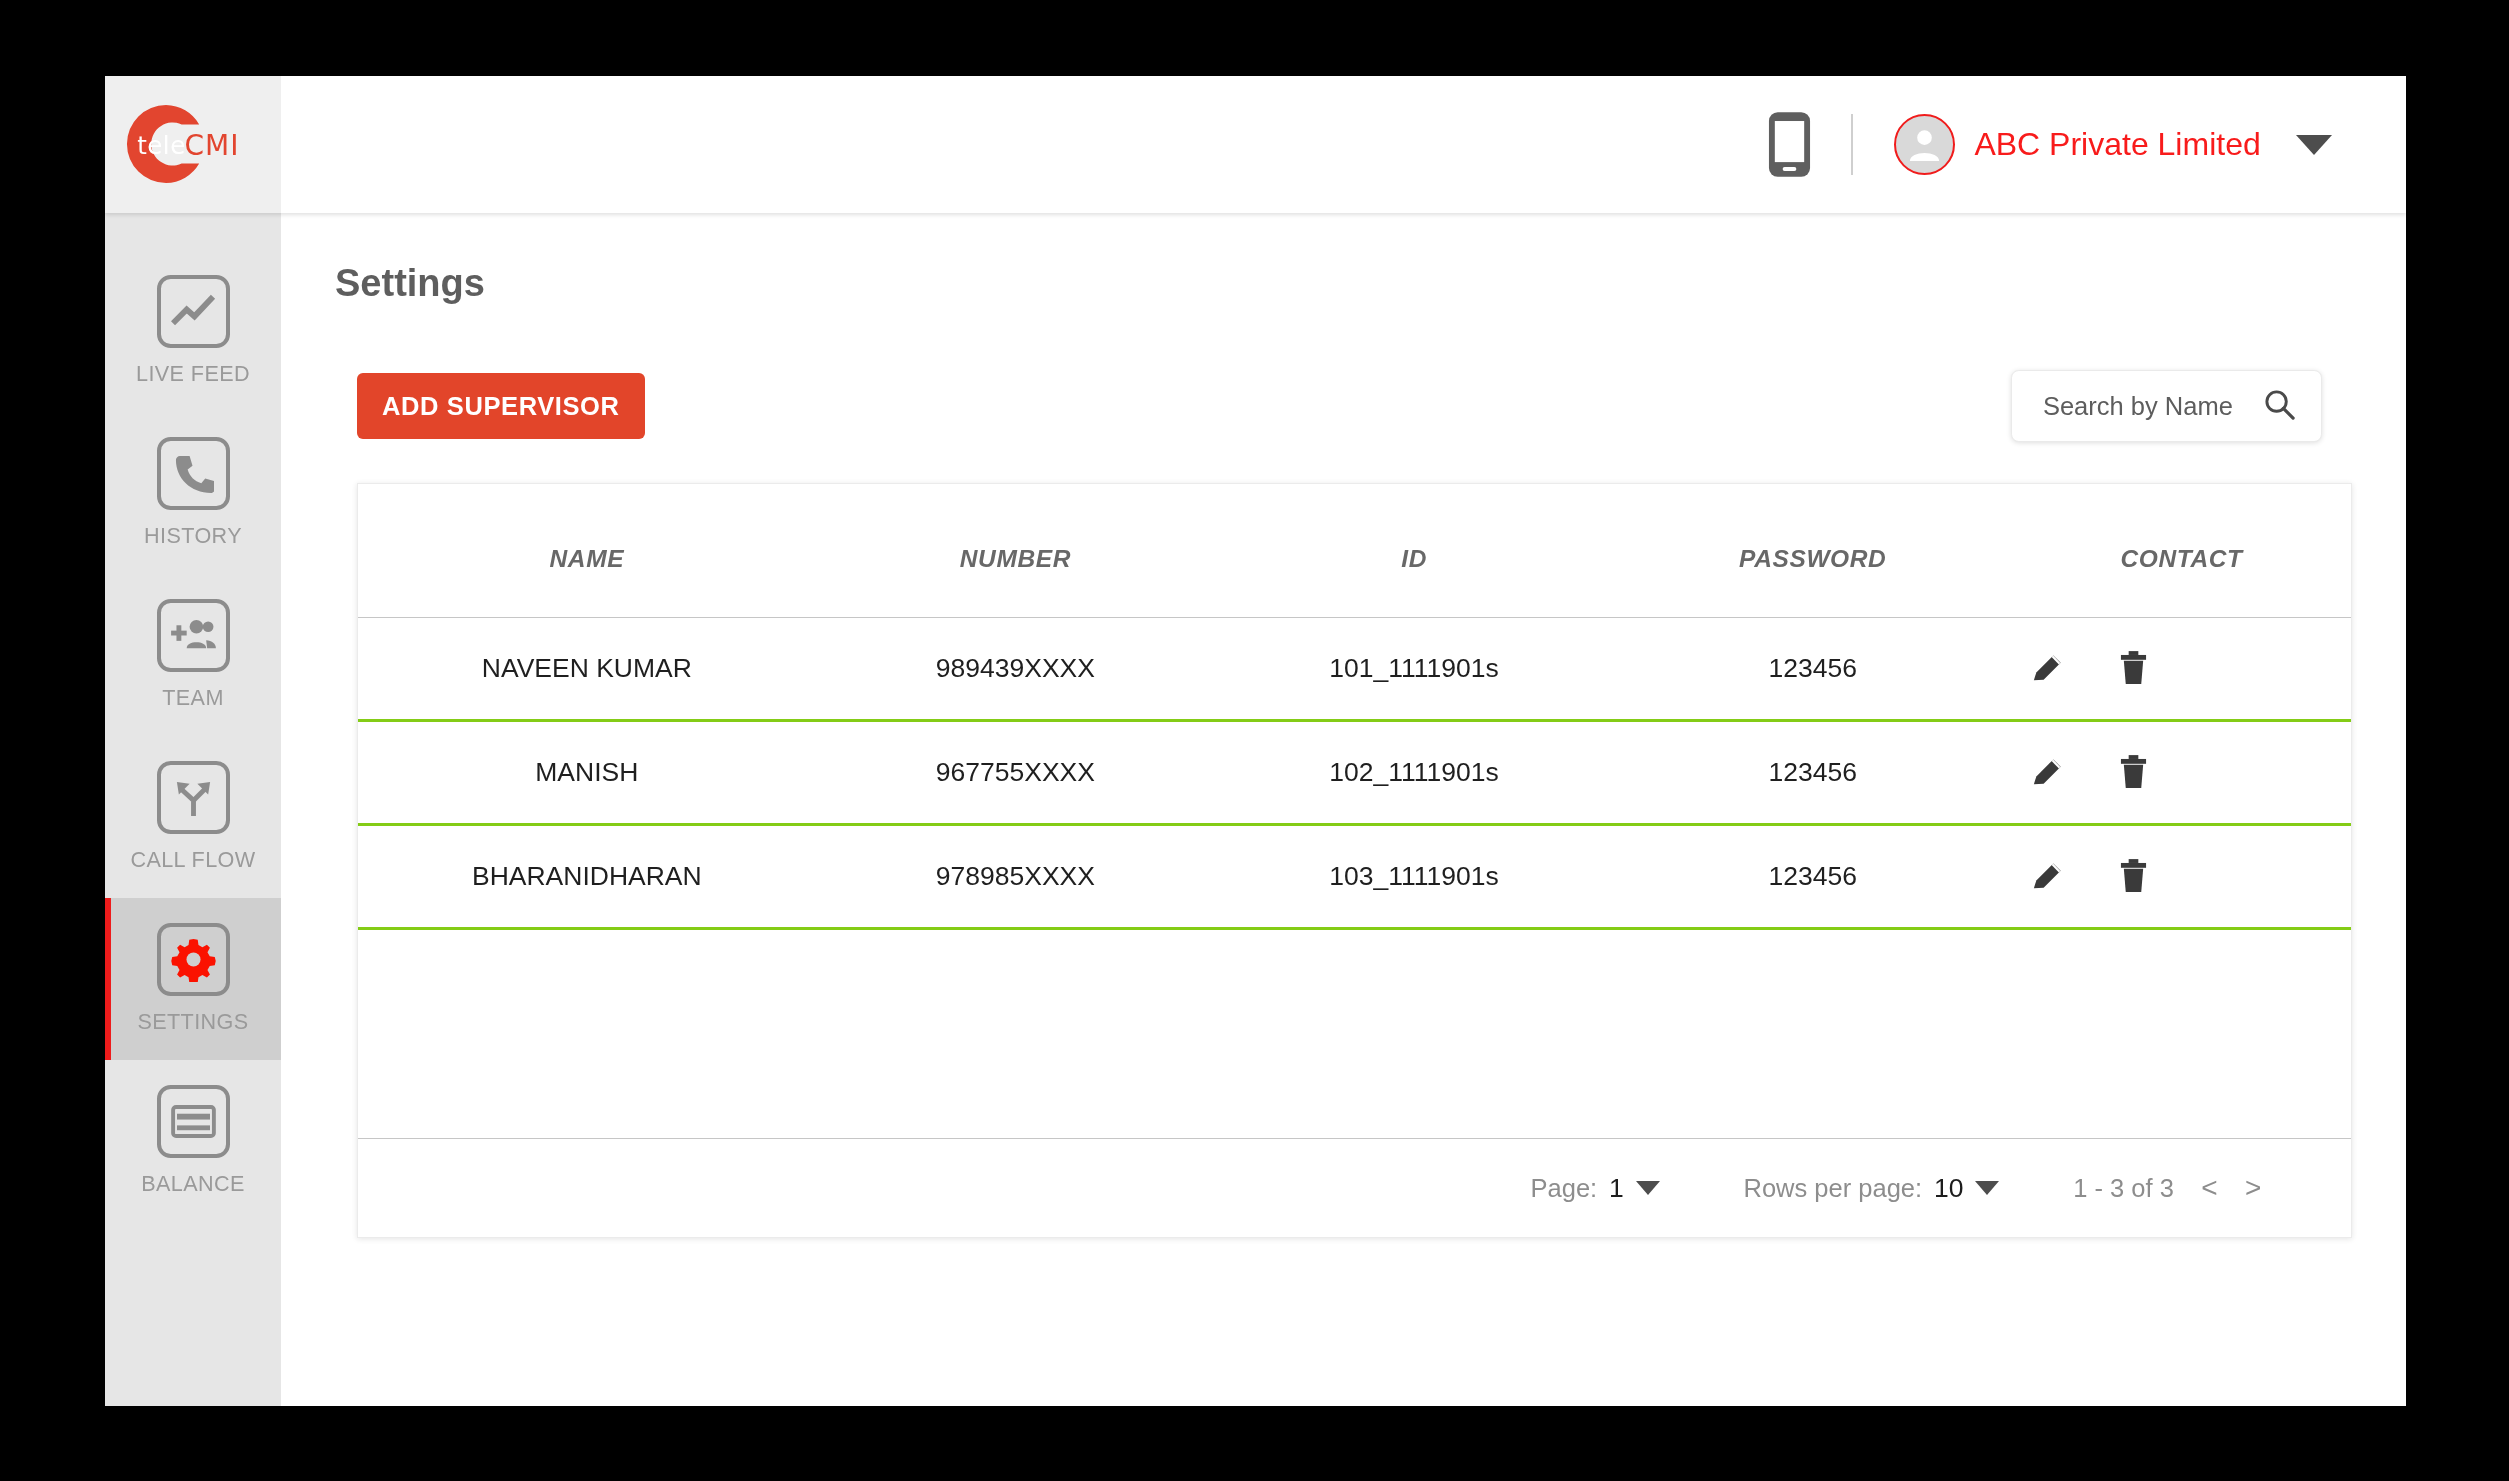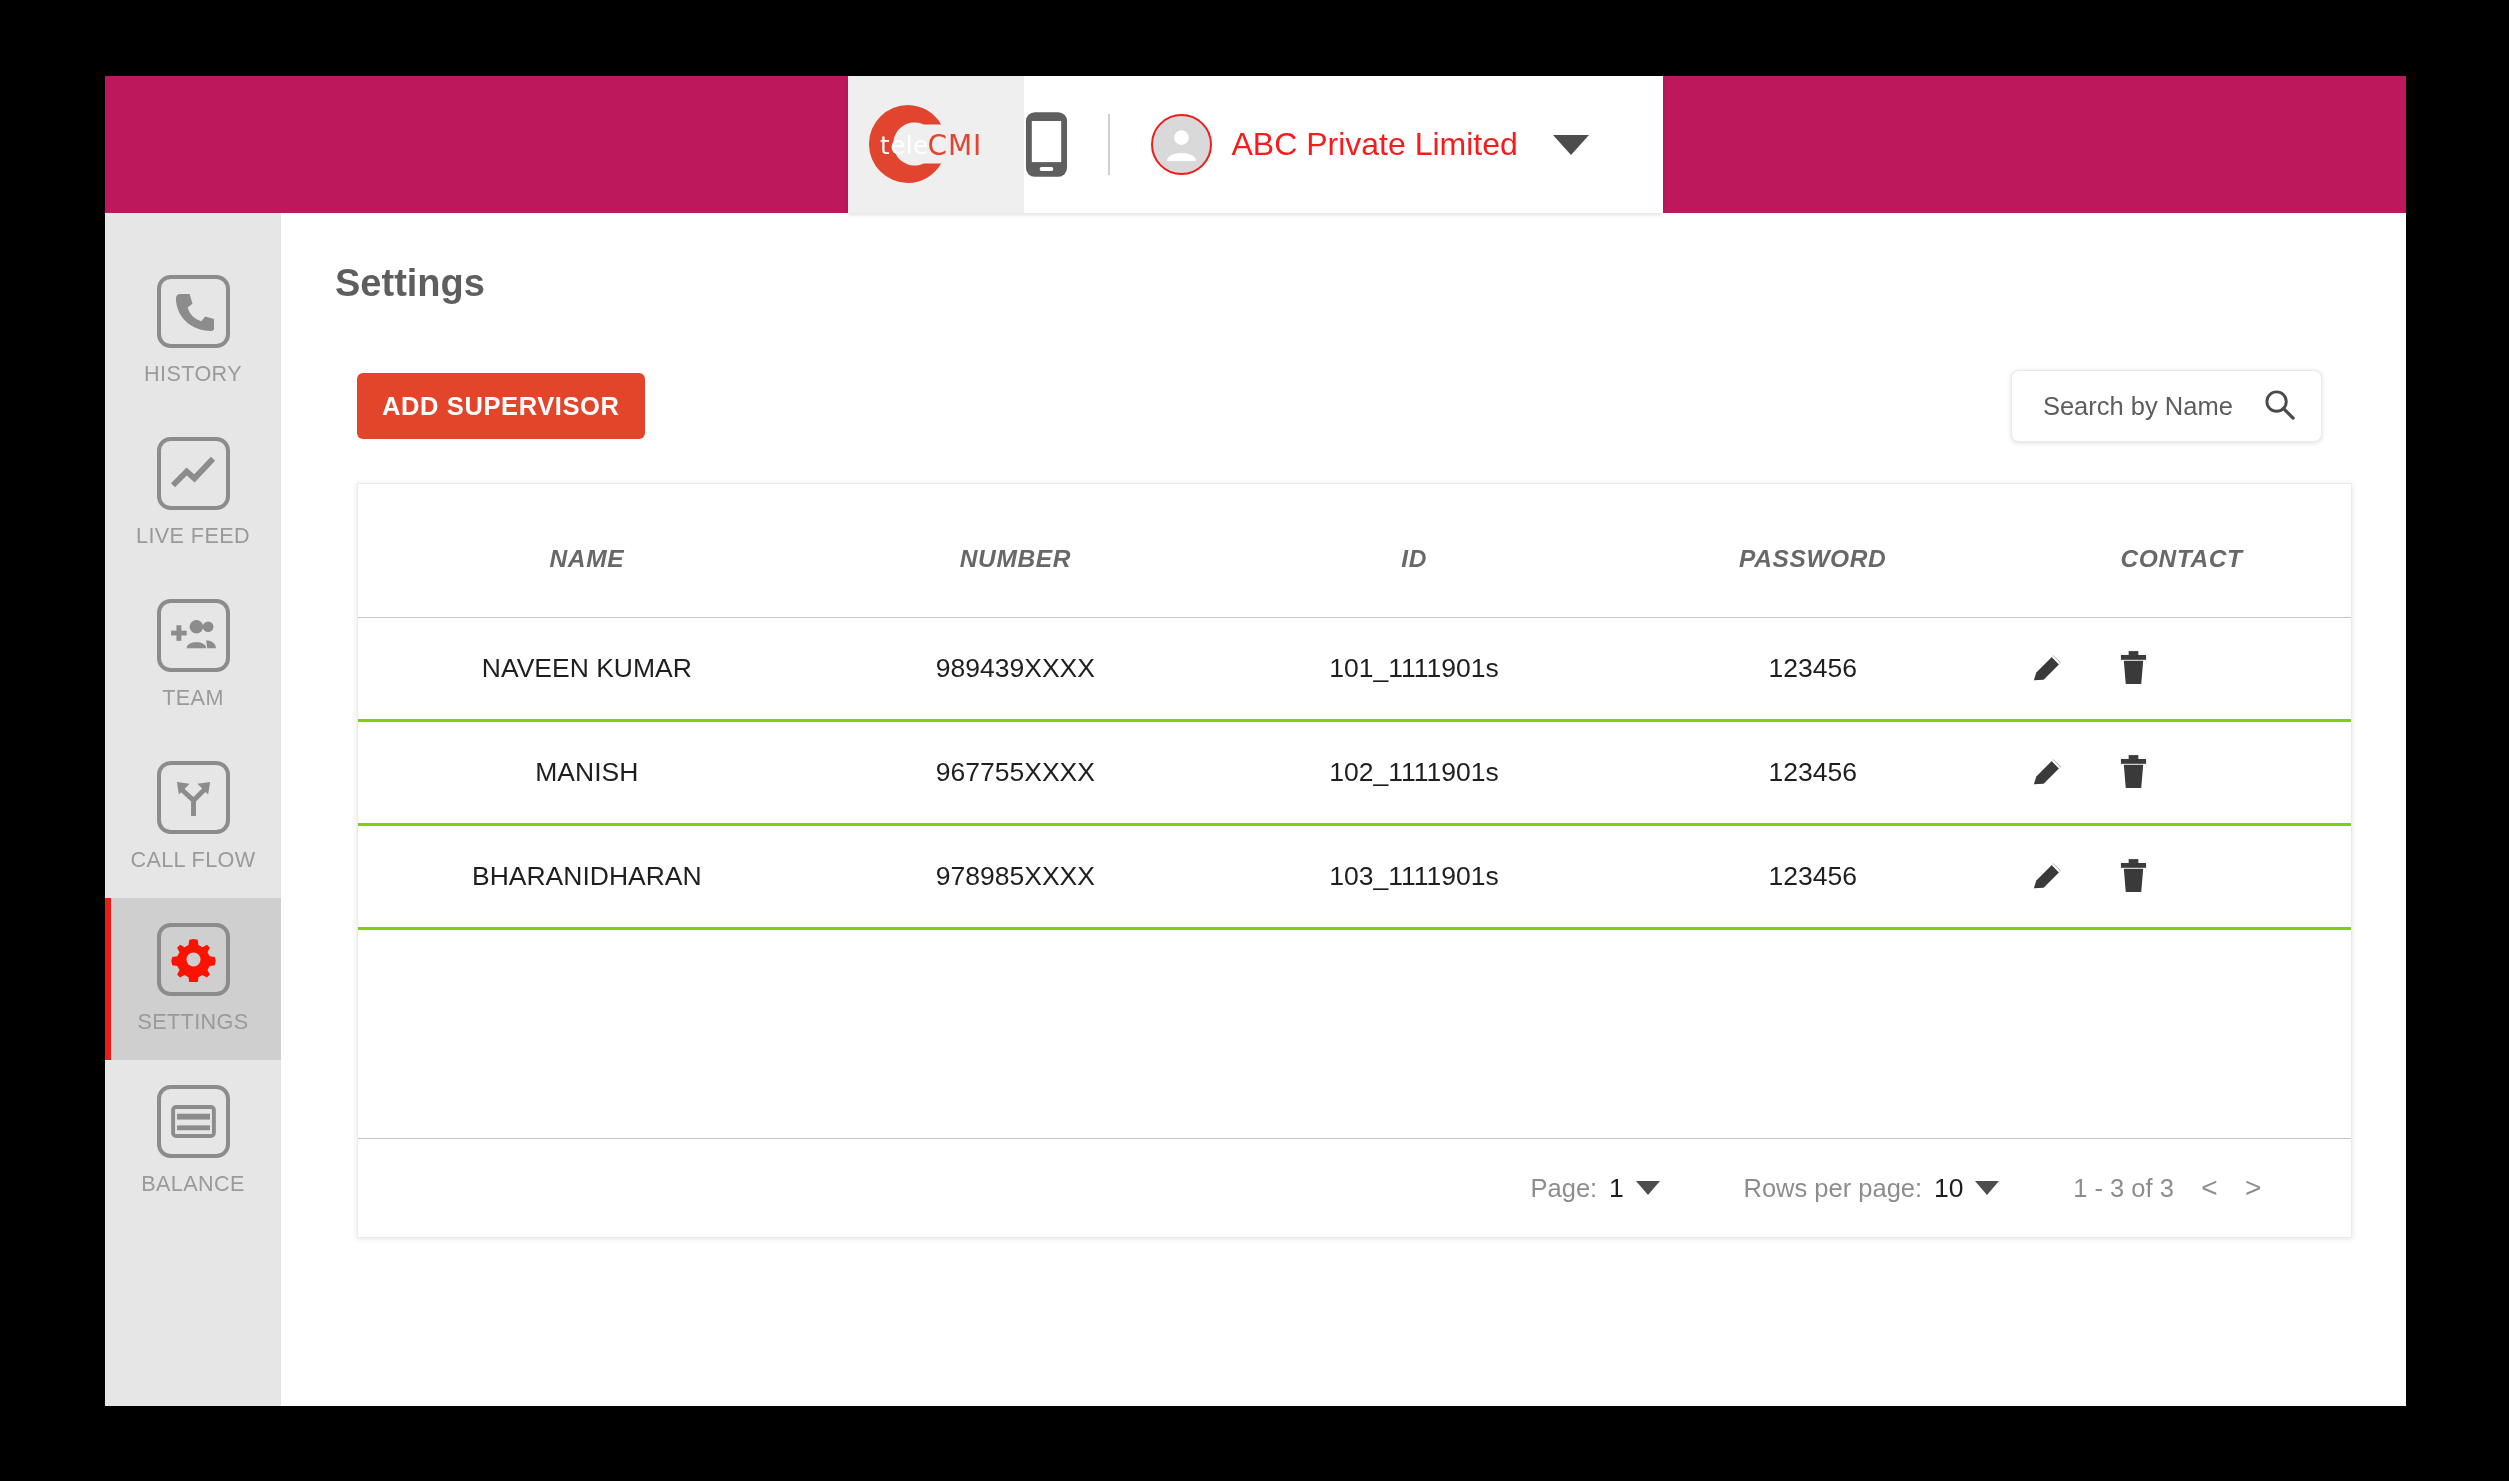--- a/index.html
+++ b/index.html
@@ -6,25 +6,24 @@
     margin: 0; padding: 0;
     background: #000;
     width: 2509px; height: 1482px;
     overflow: hidden;
     font-family: "Liberation Sans", sans-serif;
   }
   #app-frame {
     position: absolute;
     left: 105px; top: 76px;
     width: 2301px; height: 1330px;
-    background: #be185d;
+    background: #eab308;
     display: flex;
     flex-direction: column;
     box-shadow: 0 2px 9.8px rgba(0,0,0,0.18);
-    align-items: center;
   }
   
   #topbar {
     height: 137px;
     display: flex;
     align-items: stretch;
     background: #ffffff;
     flex: 0 0 auto;
     box-shadow: 0 2px 3.9px rgba(0,0,0,0.12);
     position: relative;
@@ -322,34 +321,34 @@
       </div>
     </div>
   </div>
 
   <div id="body-area">
 
     <nav id="sidebar">
 
       <div class="nav-item">
         <div class="nav-icon">
+          <svg width="45" height="35" viewBox="0 0 46 36">
+            <polyline points="4,28 16,16 24,23 41,5" fill="none" stroke="#8c8c8c" stroke-width="6" stroke-linecap="square"></polyline>
+          </svg>
+        </div>
+        <div class="nav-label">LIVE FEED</div>
+      </div>
+
+      <div class="nav-item">
+        <div class="nav-icon">
           <svg width="41" height="41" viewBox="0 0 42 42">
             <path d="M9 3 h8 l3 10 -5 4 c2 7 7 12 14 14 l4 -5 10 3 v8 c0 2 -2 4 -4 4 C18 41 3 26 3 7 c0 -2 2 -4 4 -4 Z" fill="#8c8c8c"></path>
           </svg>
         </div>
         <div class="nav-label">HISTORY</div>
-      </div>
-
-      <div class="nav-item">
-        <div class="nav-icon">
-          <svg width="45" height="35" viewBox="0 0 46 36">
-            <polyline points="4,28 16,16 24,23 41,5" fill="none" stroke="#8c8c8c" stroke-width="6" stroke-linecap="square"></polyline>
-          </svg>
-        </div>
-        <div class="nav-label">LIVE FEED</div>
       </div>
 
       <div class="nav-item">
         <div class="nav-icon">
           <svg width="49" height="37" viewBox="0 0 50 38">
             <rect x="2" y="14" width="16" height="5" fill="#8c8c8c"></rect>
             <rect x="7.5" y="8.5" width="5" height="16" fill="#8c8c8c"></rect>
             <circle cx="28" cy="10" r="7" fill="#8c8c8c"></circle>
             <circle cx="40" cy="10" r="5.5" fill="#8c8c8c"></circle>
             <path d="M18 32 c0 -8 20 -8 20 0 Z" fill="#8c8c8c"></path>

